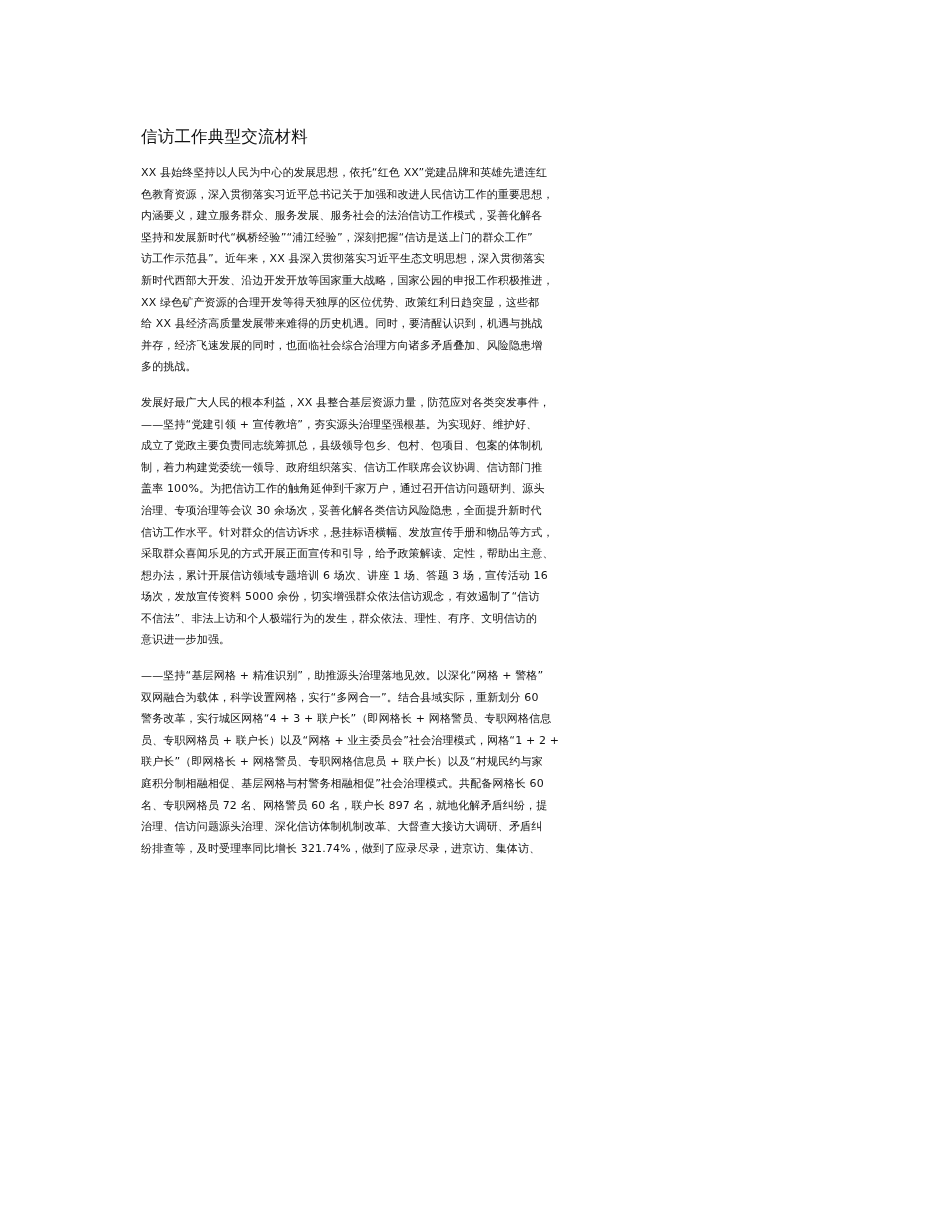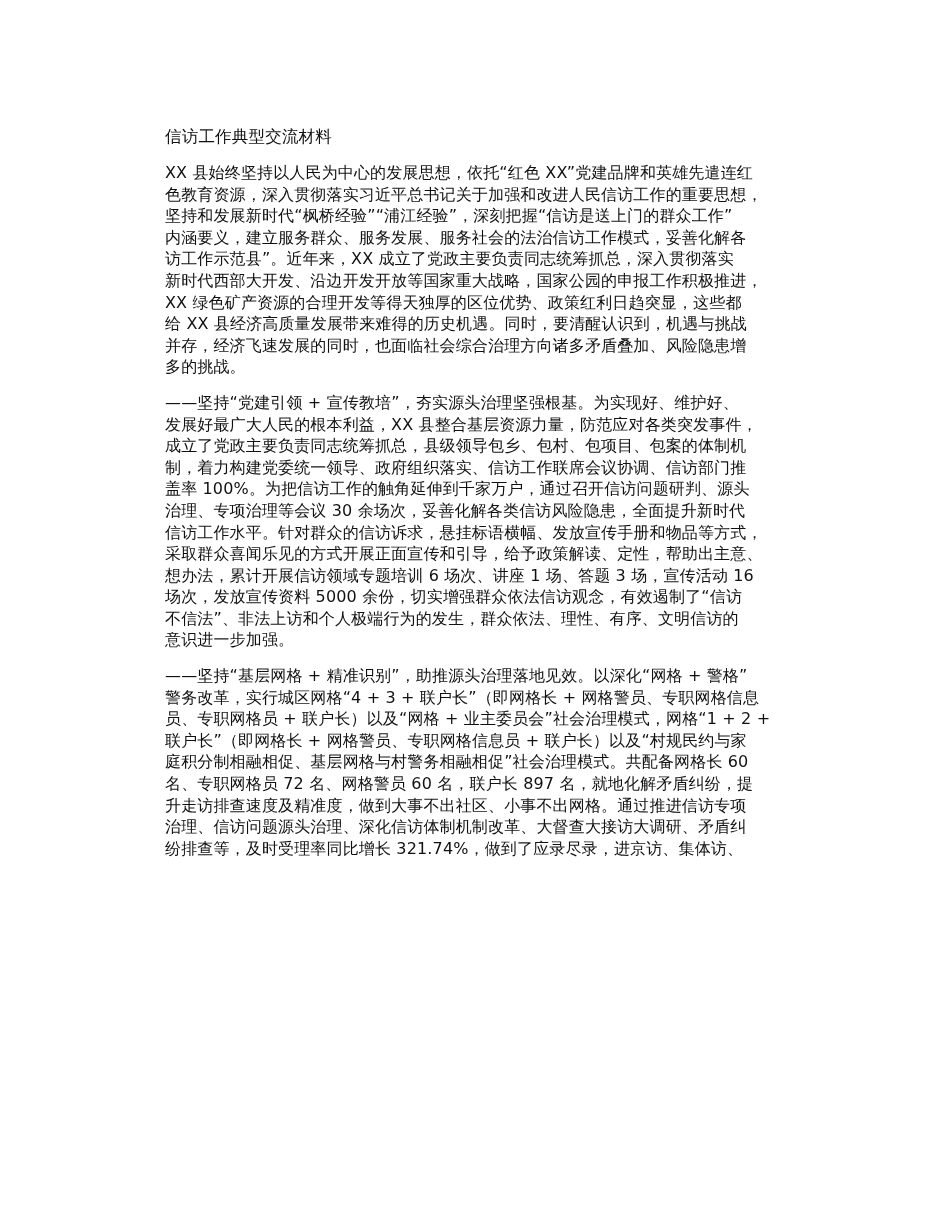--- a/index.html
+++ b/index.html
@@ -13,78 +13,77 @@
       position: relative;
       overflow: hidden;
       font-family: "DejaVu Sans", "Liberation Sans", sans-serif;
       color: #111111;
     }
     .page {
       position: absolute;
       left: 141px;
       top: 126px;
       width: 700px;
-      margin-left: 24px;
     }
     .doc-title {
       font-size: 16.5px;
       line-height: 22px;
       margin: 0 0 14px 0;
       font-weight: normal;
       letter-spacing: 0.2px;
     }
     .para {
       margin: 0 0 14px 0;
     }
     .line {
       display: block;
-      font-size: 16px;
+      font-size: 11px;
       line-height: 21.6px;
       white-space: nowrap;
       letter-spacing: 0.15px;
     }
   </style>
 </head>
 <body>
 
 <div class="page">
   <div class="doc-title">信访工作典型交流材料</div>
 
   <div class="para">
     <span class="line">XX 县始终坚持以人民为中心的发展思想，依托“红色 XX”党建品牌和英雄先遣连红</span>
     <span class="line">色教育资源，深入贯彻落实习近平总书记关于加强和改进人民信访工作的重要思想，</span>
+    <span class="line">内涵要义，建立服务群众、服务发展、服务社会的法治信访工作模式，妥善化解各</span>
     <span class="line">坚持和发展新时代“枫桥经验”“浦江经验”，深刻把握“信访是送上门的群众工作”</span>
-    <span class="line">内涵要义，建立服务群众、服务发展、服务社会的法治信访工作模式，妥善化解各</span>
-    <span class="line">访工作示范县”。近年来，XX 成立了党政主要负责同志统筹抓总，深入贯彻落实</span>
+    <span class="line">访工作示范县”。近年来，XX 县深入贯彻落实习近平生态文明思想，深入贯彻落实</span>
     <span class="line">新时代西部大开发、沿边开发开放等国家重大战略，国家公园的申报工作积极推进，</span>
     <span class="line">XX 绿色矿产资源的合理开发等得天独厚的区位优势、政策红利日趋突显，这些都</span>
     <span class="line">给 XX 县经济高质量发展带来难得的历史机遇。同时，要清醒认识到，机遇与挑战</span>
     <span class="line">并存，经济飞速发展的同时，也面临社会综合治理方向诸多矛盾叠加、风险隐患增</span>
     <span class="line">多的挑战。</span>
   </div>
 
   <div class="para">
+    <span class="line">发展好最广大人民的根本利益，XX 县整合基层资源力量，防范应对各类突发事件，</span>
     <span class="line">——坚持“党建引领 + 宣传教培”，夯实源头治理坚强根基。为实现好、维护好、</span>
-    <span class="line">发展好最广大人民的根本利益，XX 县整合基层资源力量，防范应对各类突发事件，</span>
     <span class="line">成立了党政主要负责同志统筹抓总，县级领导包乡、包村、包项目、包案的体制机</span>
     <span class="line">制，着力构建党委统一领导、政府组织落实、信访工作联席会议协调、信访部门推</span>
     <span class="line">盖率 100%。为把信访工作的触角延伸到千家万户，通过召开信访问题研判、源头</span>
     <span class="line">治理、专项治理等会议 30 余场次，妥善化解各类信访风险隐患，全面提升新时代</span>
     <span class="line">信访工作水平。针对群众的信访诉求，悬挂标语横幅、发放宣传手册和物品等方式，</span>
     <span class="line">采取群众喜闻乐见的方式开展正面宣传和引导，给予政策解读、定性，帮助出主意、</span>
     <span class="line">想办法，累计开展信访领域专题培训 6 场次、讲座 1 场、答题 3 场，宣传活动 16</span>
     <span class="line">场次，发放宣传资料 5000 余份，切实增强群众依法信访观念，有效遏制了“信访</span>
     <span class="line">不信法”、非法上访和个人极端行为的发生，群众依法、理性、有序、文明信访的</span>
     <span class="line">意识进一步加强。</span>
   </div>
 
   <div class="para">
     <span class="line">——坚持“基层网格 + 精准识别”，助推源头治理落地见效。以深化“网格 + 警格”</span>
+    <span class="line">双网融合为载体，科学设置网格，实行“多网合一”。结合县域实际，重新划分 60</span>
     <span class="line">警务改革，实行城区网格“4 + 3 + 联户长”（即网格长 + 网格警员、专职网格信息</span>
     <span class="line">员、专职网格员 + 联户长）以及“网格 + 业主委员会”社会治理模式，网格“1 + 2 +</span>
     <span class="line">联户长”（即网格长 + 网格警员、专职网格信息员 + 联户长）以及“村规民约与家</span>
     <span class="line">庭积分制相融相促、基层网格与村警务相融相促”社会治理模式。共配备网格长 60</span>
     <span class="line">名、专职网格员 72 名、网格警员 60 名，联户长 897 名，就地化解矛盾纠纷，提</span>
-    <span class="line">升走访排查速度及精准度，做到大事不出社区、小事不出网格。通过推进信访专项</span>
     <span class="line">治理、信访问题源头治理、深化信访体制机制改革、大督查大接访大调研、矛盾纠</span>
     <span class="line">纷排查等，及时受理率同比增长 321.74%，做到了应录尽录，进京访、集体访、</span>
   </div>
 </div>
 
 </body></html>

